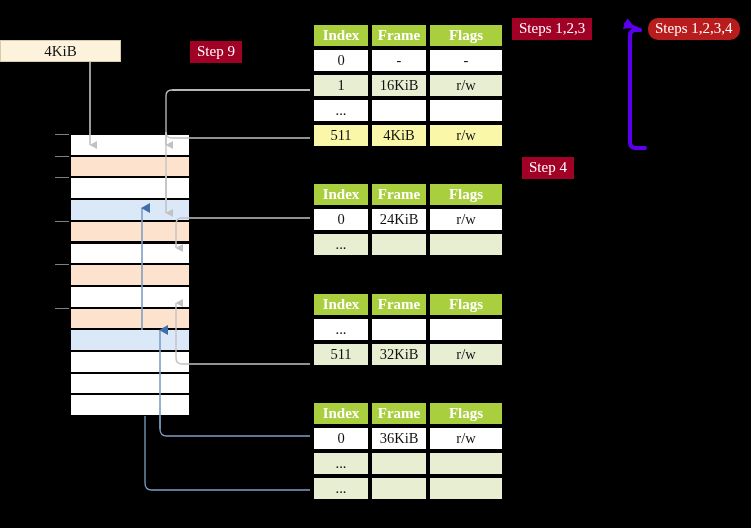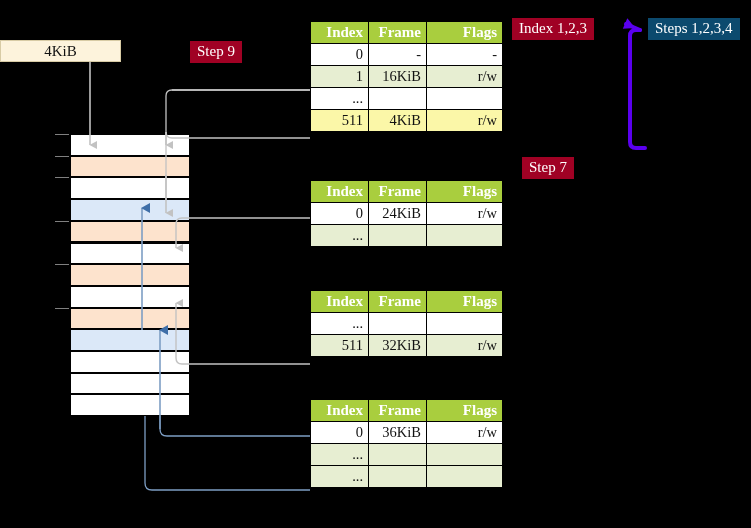--- a/index.html
+++ b/index.html
@@ -26,45 +26,45 @@
   .badge {
     position: absolute;
     color: #ffffff;
     font-size: 15px;
     line-height: 19px;
     padding: 1px 7px 2px 7px;
     white-space: nowrap;
     font-family: "Liberation Serif", "DejaVu Serif", serif;
   }
   .badge-red   { background: #a00124; }
-  .badge-blue  { background: #0c4a6e; }
+  .badge-blue  { background: #b91c1c; border-radius: 10px; }
 
   
   .cream-box {
     position: absolute;
     background: #fdf3dc;
     border: 1px solid #d8cba5;
     color: #111111;
     font-size: 15px;
     text-align: center;
     box-sizing: border-box;
   }
 
   
   .ptable {
     position: absolute;
     border-collapse: collapse;
     background: #ffffff;
     table-layout: fixed;
   }
   .ptable th, .ptable td {
-    border: 1px solid #000000;
+    border: 4px solid #000000;
     font-size: 14.5px;
     padding: 2px 5px;
-    text-align: right;
+    text-align: center;
     height: 19px;
     box-sizing: border-box;
     color: #111111;
     overflow: hidden;
     white-space: nowrap;
   }
   .ptable th {
     background: #a9ce3e;
     color: #ffffff;
     font-weight: bold;
@@ -116,25 +116,25 @@
 </style>
 </head>
 <body>
 
 <div class="stage">
 
   <div class="cream-box" style="left:0px; top:40px; width:121px; height:22px; line-height:20px;">4KiB</div>
 
   <div class="badge badge-red" style="left:190px; top:41px;">Step 9</div>
 
-  <div class="badge badge-red" style="left:512px; top:18px;">Index 1,2,3</div>
+  <div class="badge badge-red" style="left:512px; top:18px;">Steps 1,2,3</div>
 
   <div class="badge badge-blue" style="left:648px; top:18px;">Steps 1,2,3,4</div>
 
-  <div class="badge badge-red" style="left:522px; top:157px;">Step 7</div>
+  <div class="badge badge-red" style="left:522px; top:157px;">Step 4</div>
 
   <div class="memcol">
       <div class="memrow" style="top: 0px;"></div>
       <div class="tick" style="top: 0px;"></div>
       <div class="memrow orange" style="top: 21.7px;"></div>
       <div class="tick" style="top: 21.7px;"></div>
       <div class="memrow" style="top: 43.4px;"></div>
       <div class="tick" style="top: 43.4px;"></div>
       <div class="memrow blue" style="top: 65.1px;"></div>
       <div class="memrow orange" style="top: 86.8px;"></div>

